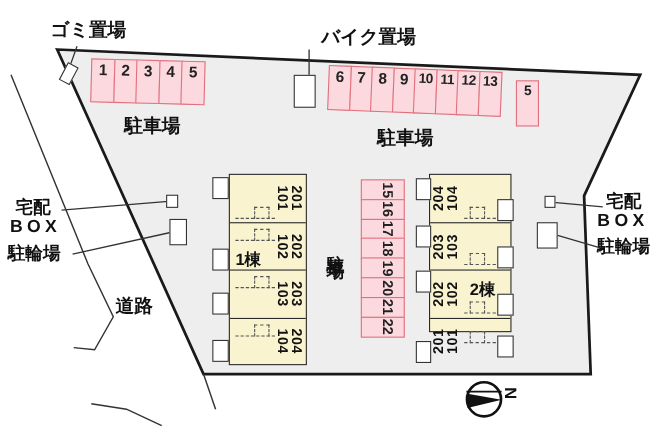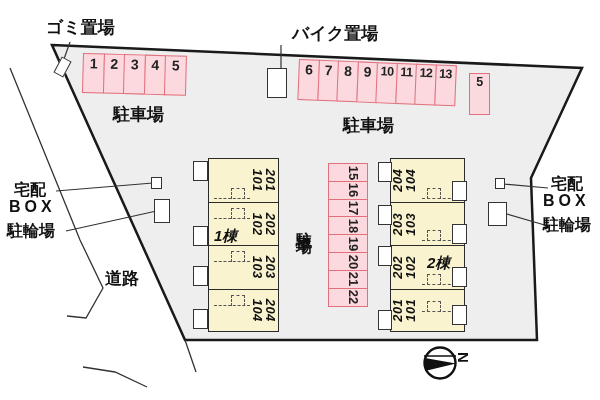--- a/index.html
+++ b/index.html
@@ -13,21 +13,21 @@
   .prow{position:absolute;display:flex;}
   .pcell{box-sizing:border-box;background:#fbd9de;border:1.5px solid #e0707c;
          text-align:center;font-weight:bold;color:#222;padding-top:1px;}
   .pcell + .pcell{margin-left:-1.5px;}
   .pcol{position:absolute;display:flex;flex-direction:column;}
   .vcell{box-sizing:border-box;position:relative;background:#fbd9de;border:1.5px solid #e0707c;}
   .vcell + .vcell{margin-top:-1.5px;}
   .vcell span{position:absolute;top:50%;left:62%;transform:translate(-50%,-50%) rotate(90deg);
               font-size:13px;font-weight:bold;color:#222;}
   
-  .bldg{position:absolute;background:#f9f4cf;border:1.6px solid #2a2a2a;box-sizing:border-box;font-style:italic;}
+  .bldg{position:absolute;background:#f9f4cf;border:1.6px solid #2a2a2a;box-sizing:border-box;}
   .unit{position:relative;box-sizing:border-box;height:43.2px;}
   .unit + .unit{border-top:1.6px solid #2a2a2a;}
   .unum{position:absolute;top:0;height:100%;width:30px;display:flex;align-items:center;justify-content:center;}
   .unum.rt{right:-1px;}
   .unum.lt{left:-1px;}
   .unum .lines{font-size:13px;font-weight:bold;line-height:1.02;letter-spacing:.5px;text-align:center;}
   .rt .lines{transform:rotate(90deg);}
   .lt .lines{transform:rotate(-90deg);}
   .unum .lines span{display:block;}
   .porch{position:absolute;background:#fff;border:1.5px solid #333;box-sizing:border-box;width:15px;height:20px;}
@@ -171,21 +171,21 @@
           <span class="estep"></span>
         </div>
     </div>
   </div>
 
   <div class="porch" style="left:193px;top:161px;"></div>
   <div class="porch" style="left:193px;top:226px;"></div>
   <div class="porch" style="left:193px;top:266px;"></div>
   <div class="porch" style="left:193px;top:309px;"></div>
 
-  <div class="bldg" style="left:390px;top:158px;width:75px;height:174px;">
+  <div class="bldg" style="left:390px;top:158px;width:75px;height:144px;">
     <div class="unit">
       <div class="unum lt">
           <div class="lines">
         <span>204</span>
         <span>104</span>
           </div>
         </div>
       <div class="entry e-l" style="right:8px;top:28px;width:34px;">
           <span class="estep"></span>
         </div>

